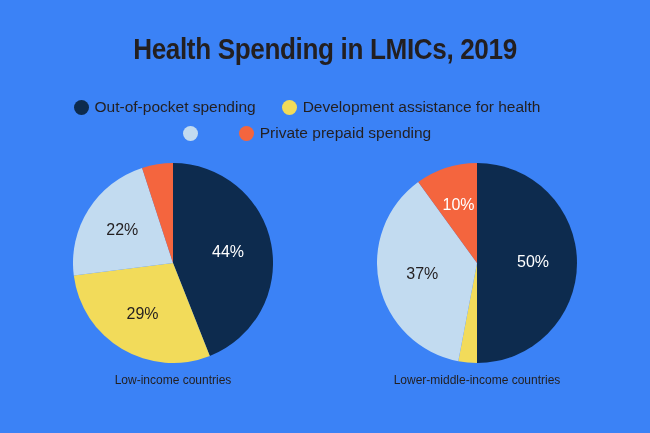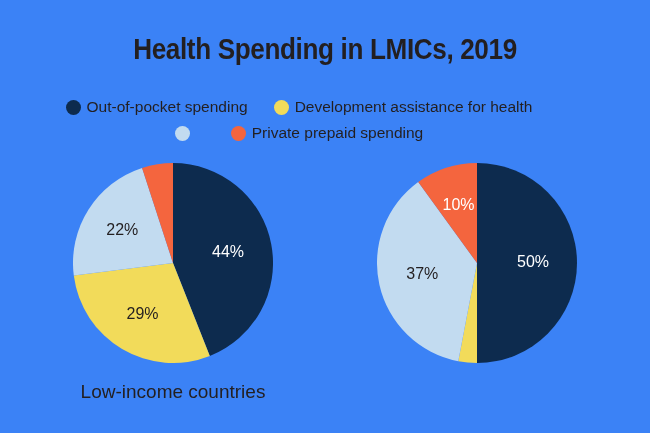--- a/index.html
+++ b/index.html
@@ -37,21 +37,21 @@
     color: #231f20;
     letter-spacing: -0.4px;
     transform: scaleX(0.90);
     transform-origin: center top;
     white-space: nowrap;
   }
 
   
   #legend {
     position: absolute;
-    left: 0;
+    left: 8px;
     top: 94px;
     width: 598px;
   }
   .legend-row {
     display: flex;
     flex-direction: row;
     justify-content: center;
     align-items: center;
     height: 26px;
   }
@@ -97,24 +97,24 @@
     font-size: 16px;
     text-anchor: middle;
     dominant-baseline: middle;
   }
   .slice-label-dark  { fill: #231f20; }
   .slice-label-light { fill: #ffffff; }
 
   
   .pie-caption {
     position: absolute;
-    top: 381px;
+    top: 373px;
     text-align: center;
     font-family: "Liberation Sans", sans-serif;
-    font-size: 19px;
+    font-size: 12px;
     color: #231f20;
     white-space: nowrap;
   }
   #caption-low-income   { left: 43px;  width: 260px; }
   #caption-lower-middle { left: 347px; width: 260px; }
 </style>
 </head>
 <body>
 
 <div id="figure">
@@ -158,14 +158,15 @@
         <text x="156.0" y="100.0" class="slice-label slice-label-light">50%</text>
         <path d="M 100 100 L 100.00 200.00 A 100 100 0 0 1 81.26 198.23 Z" fill="#f2db5a"></path>
         <path d="M 100 100 L 81.26 198.23 A 100 100 0 0 1 41.22 19.10 Z" fill="#c2dbf0"></path>
         <text x="45.3" y="112.2" class="slice-label slice-label-dark">37%</text>
         <path d="M 100 100 L 41.22 19.10 A 100 100 0 0 1 100.00 0.00 Z" fill="#f4653e"></path>
         <text x="81.5" y="42.9" class="slice-label slice-label-light">10%</text>
       </svg>
   </div>
 
   <div class="pie-caption" id="caption-low-income">Low-income countries</div>
+  <div class="pie-caption" id="caption-lower-middle">Lower-middle-income countries</div>
 
 </div>
 
 </body></html>

